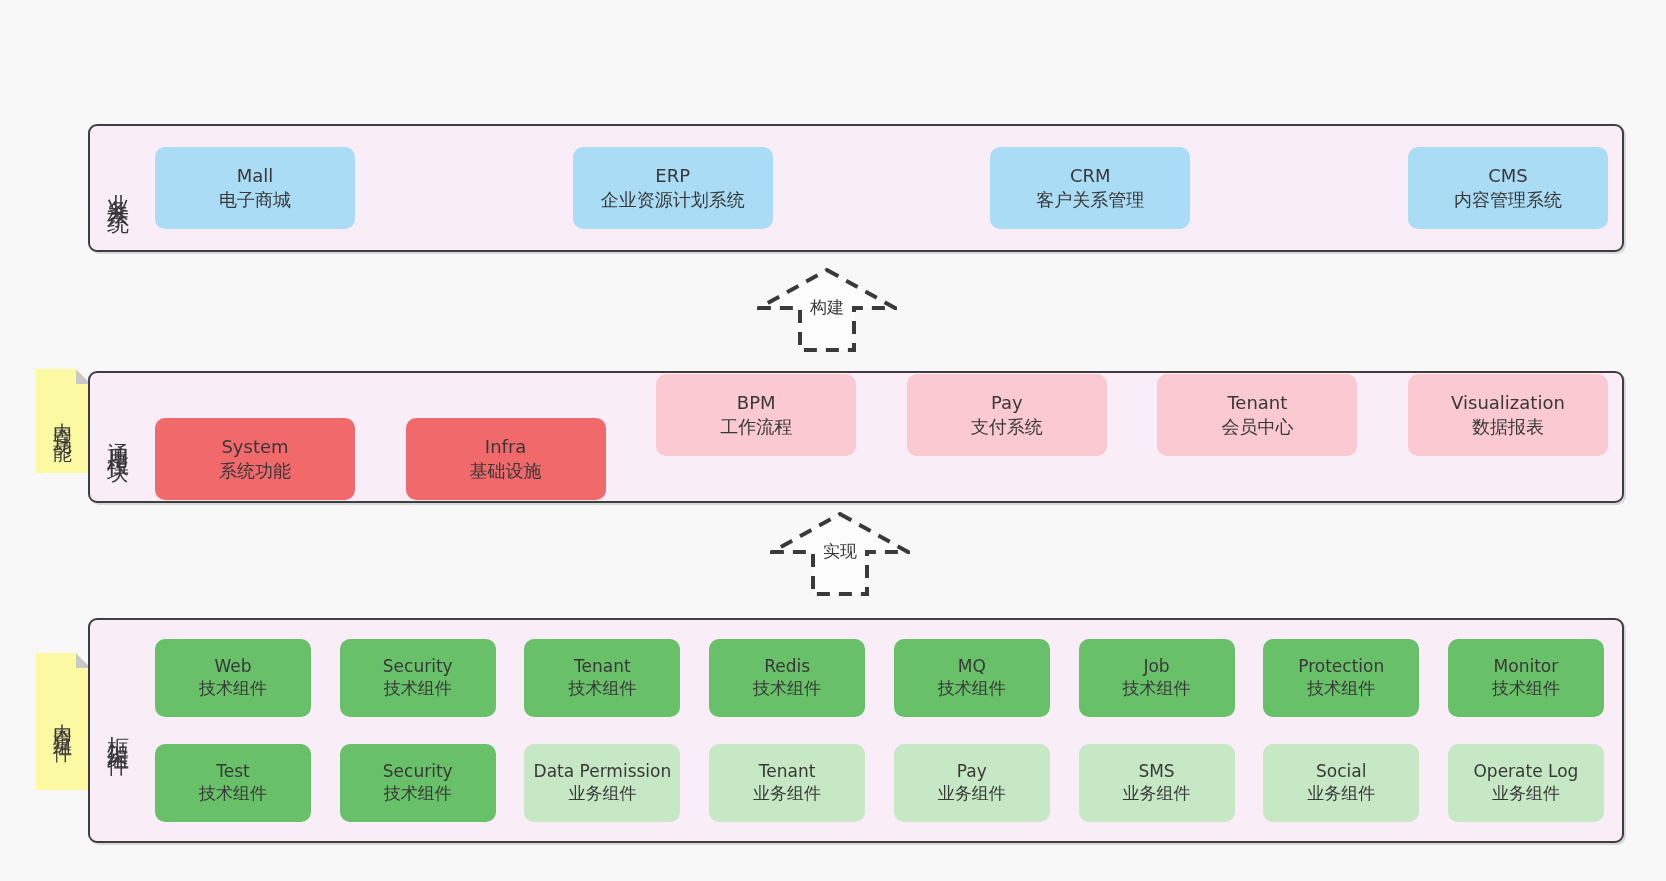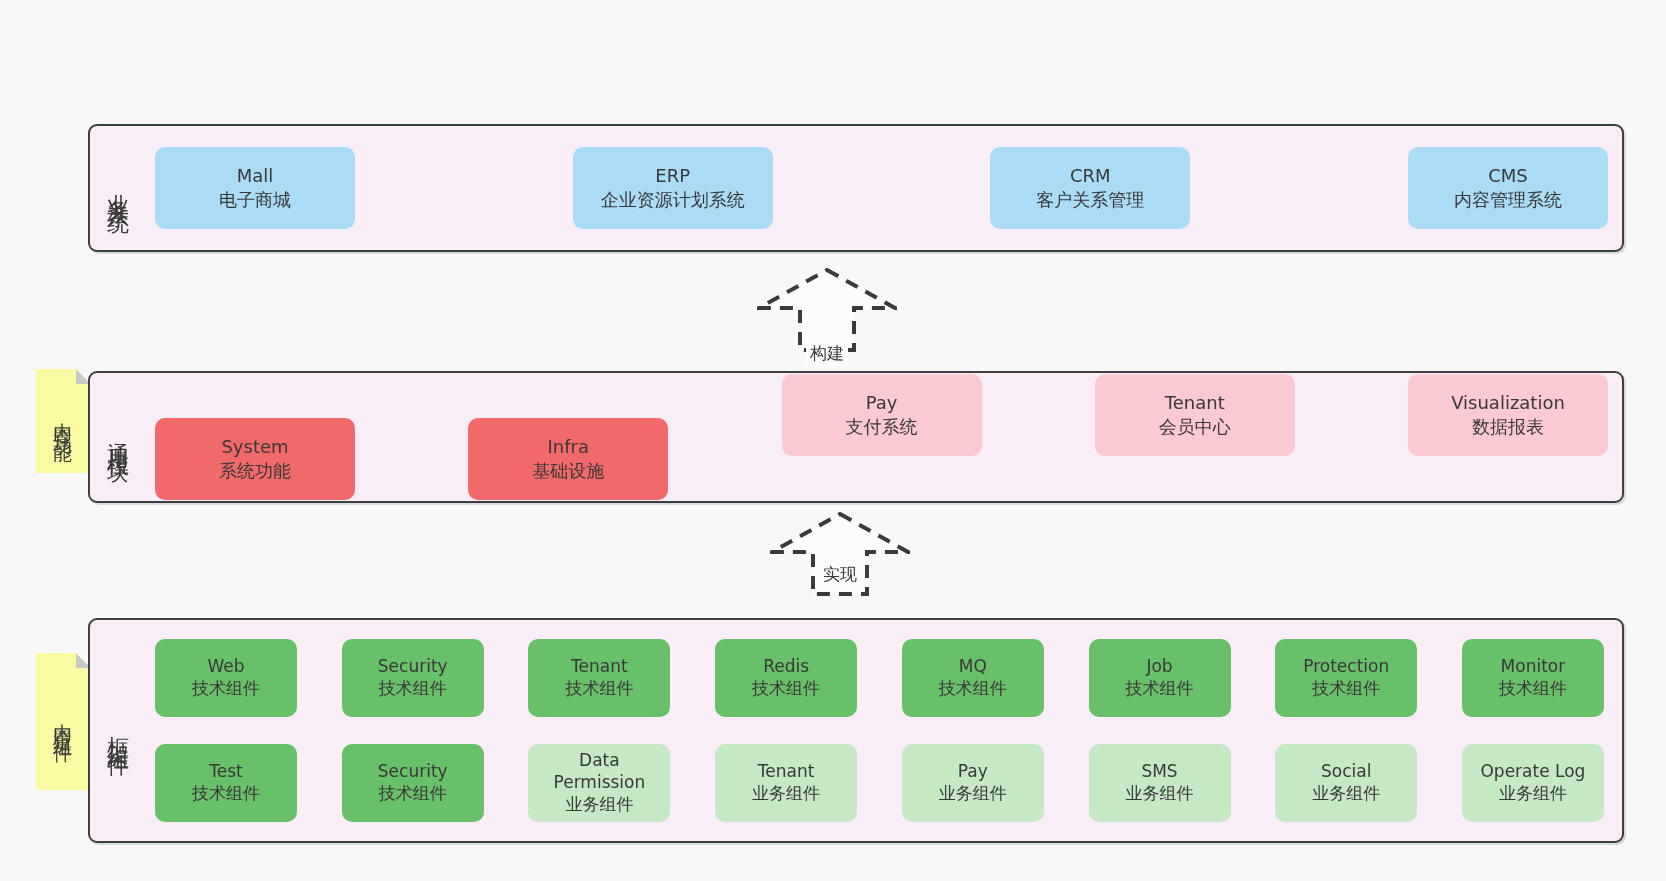--- a/index.html
+++ b/index.html
@@ -71,21 +71,21 @@
     align-items: center;
     justify-content: center;
     text-align: center;
     font-size: 18px;
     line-height: 1.32;
     color: var(--text, #383838);
     box-sizing: border-box;
     padding: 12px 6px;
   }
   .layer-components .box {
-    width: 142px;
+    width: 156px;
     height: 78px;
     font-size: 17px;
     line-height: 1.28;
   }
   .c-blue       { background: var(--blue, #aadcf5); }
   .c-red        { background: var(--red, #f2696c); margin-top: 44px; }
   .c-pink       { background: var(--pink, #fac9d2); }
   .c-green      { background: var(--green, #68c169); }
   .c-lightgreen { background: var(--lightgreen, #c6e8c4); }
 
@@ -133,22 +133,22 @@
   .arrow-label {
     position: absolute;
     transform: translateX(-50%);
     font-size: 17px;
     color: var(--arrow, #3a3a3a);
     background: #fcfcfc;
     padding: 1px 4px;
     z-index: 3;
     white-space: nowrap;
   }
-  .arrow-label-1 { left: 827px; top: 295px; margin-top: 46px; }
-  .arrow-label-2 { left: 840px; top: 562px; }
+  .arrow-label-1 { left: 827px; top: 295px; }
+  .arrow-label-2 { left: 840px; top: 539px; }
 </style>
 </head>
 <body>
 
 <div class="canvas">
 
   <div class="sticky sticky-modules">
     <span class="sticky-label">内置功能</span>
   </div>
   <div class="sticky sticky-components">
@@ -192,20 +192,24 @@
         <div class="row">
           <div class="box c-red">
             <div class="box-name">System</div>
             <div class="box-desc">系统功能</div>
           </div>
           <div class="box c-red">
             <div class="box-name">Infra</div>
             <div class="box-desc">基础设施</div>
           </div>
           <div class="box c-pink">
+            <div class="box-name">BPM</div>
+            <div class="box-desc">工作流程</div>
+          </div>
+          <div class="box c-pink">
             <div class="box-name">Pay</div>
             <div class="box-desc">支付系统</div>
           </div>
           <div class="box c-pink">
             <div class="box-name">Tenant</div>
             <div class="box-desc">会员中心</div>
           </div>
           <div class="box c-pink">
             <div class="box-name">Visualization</div>
             <div class="box-desc">数据报表</div>

